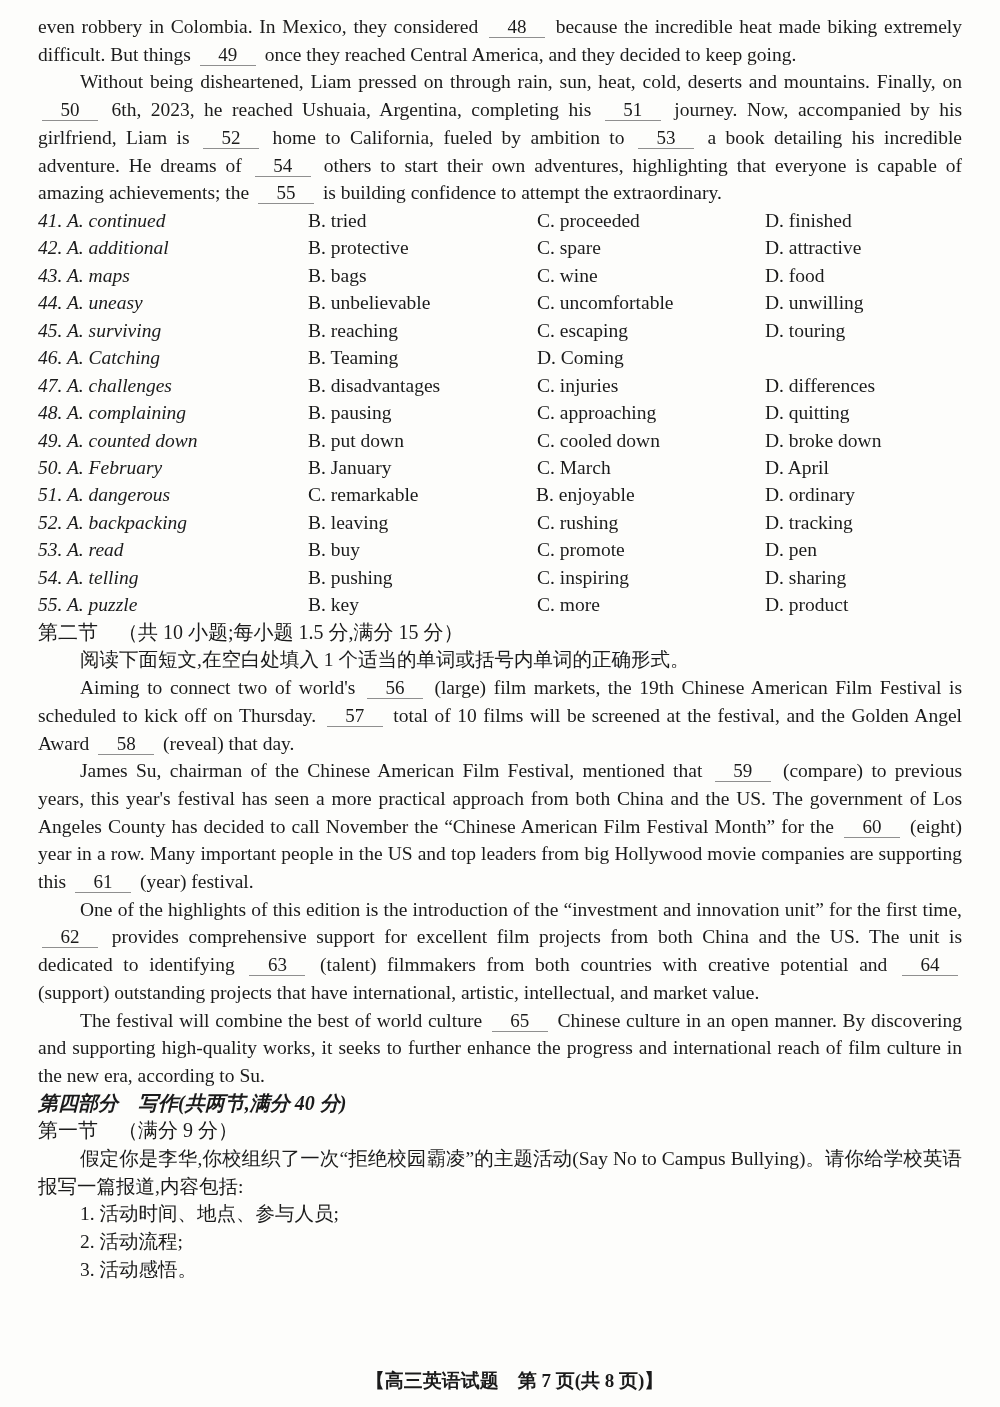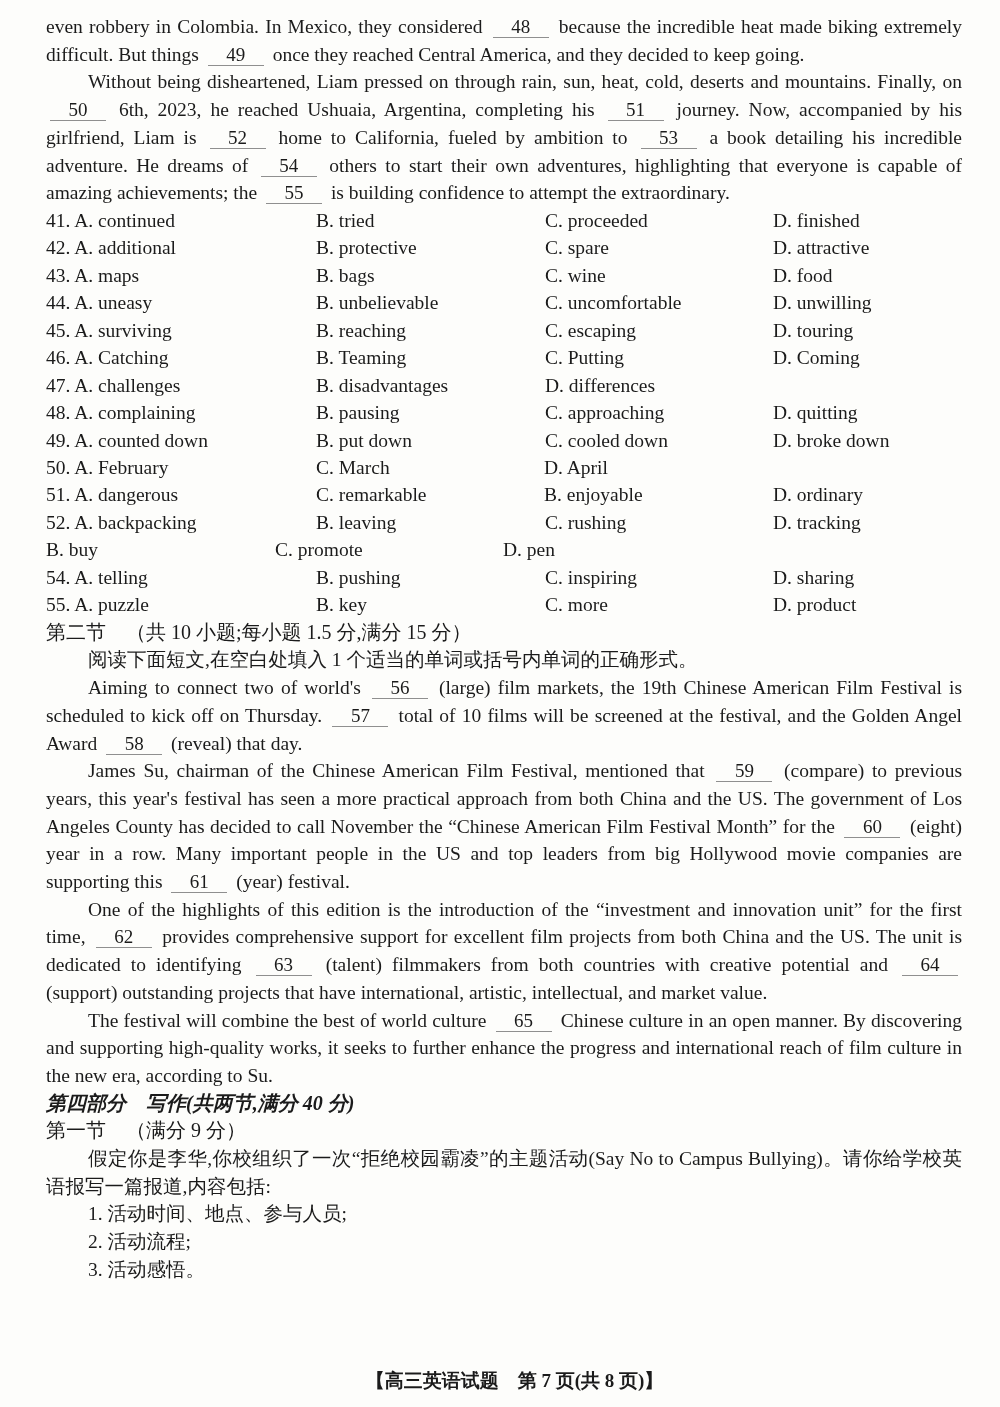--- a/index.html
+++ b/index.html
@@ -4,40 +4,40 @@
 <style>
   * { margin:0; padding:0; box-sizing:border-box; }
   html, body { width:1000px; height:1407px; }
   body {
     background:#fdfdfb;
     color:#1b1b1b;
     font-family:"Liberation Serif","DejaVu Serif",serif;
     position:relative;
     overflow:hidden;
   }
-  .page { padding:13px 38px 0 38px;margin-left:8px; }
+  .page { padding:13px 38px 0 38px; }
   .para {
     font-size:19.5px;
     line-height:27.7px;
     text-align:justify;
   }
   .indent { text-indent:42px; }
   .blank {
     display:inline-block;
     min-width:56px;
     margin:0 4px;
     padding:0 2px;
     text-align:center;
     text-indent:0;
     border-bottom:1.6px solid #8f8f8f;
     line-height:21px;
     font-size:19px;
   }
   .opt-row { display:flex; font-size:19.5px; line-height:27.45px; }
-  .opt-cell.c0 { width:270px; }
+  .opt-cell.c0 { width:270px;font-style:italic; }
   .opt-cell.c1 { width:229px; }
   .opt-cell.c2 { width:228px; }
   .opt-cell.c3 { flex:1; }
   .heading { font-size:20px; }
   .bold { font-weight:bold;font-style:italic; }
   .point { padding-left:42px; }
   .footer {
     position:absolute;
     left:0; right:0; bottom:13px;
     text-align:center;
@@ -82,58 +82,60 @@
       </div>
       <div class="opt-row">
         <div class="opt-cell c0">45. A. surviving</div>
         <div class="opt-cell c1">B. reaching</div>
         <div class="opt-cell c2">C. escaping</div>
         <div class="opt-cell c3">D. touring</div>
       </div>
       <div class="opt-row">
         <div class="opt-cell c0">46. A. Catching</div>
         <div class="opt-cell c1">B. Teaming</div>
-        <div class="opt-cell c2">C. Putting</div>
         <div class="opt-cell c3">D. Coming</div>
       </div>
       <div class="opt-row">
         <div class="opt-cell c0">47. A. challenges</div>
         <div class="opt-cell c1">B. disadvantages</div>
+        <div class="opt-cell c2">C. injuries</div>
         <div class="opt-cell c3">D. differences</div>
       </div>
       <div class="opt-row">
         <div class="opt-cell c0">48. A. complaining</div>
         <div class="opt-cell c1">B. pausing</div>
         <div class="opt-cell c2">C. approaching</div>
         <div class="opt-cell c3">D. quitting</div>
       </div>
       <div class="opt-row">
         <div class="opt-cell c0">49. A. counted down</div>
         <div class="opt-cell c1">B. put down</div>
         <div class="opt-cell c2">C. cooled down</div>
         <div class="opt-cell c3">D. broke down</div>
       </div>
       <div class="opt-row">
         <div class="opt-cell c0">50. A. February</div>
+        <div class="opt-cell c1">B. January</div>
         <div class="opt-cell c2">C. March</div>
         <div class="opt-cell c3">D. April</div>
       </div>
       <div class="opt-row">
         <div class="opt-cell c0">51. A. dangerous</div>
         <div class="opt-cell c2">C. remarkable</div>
         <div class="opt-cell c1">B. enjoyable</div>
         <div class="opt-cell c3">D. ordinary</div>
       </div>
       <div class="opt-row">
         <div class="opt-cell c0">52. A. backpacking</div>
         <div class="opt-cell c1">B. leaving</div>
         <div class="opt-cell c2">C. rushing</div>
         <div class="opt-cell c3">D. tracking</div>
       </div>
       <div class="opt-row">
+        <div class="opt-cell c0">53. A. read</div>
         <div class="opt-cell c1">B. buy</div>
         <div class="opt-cell c2">C. promote</div>
         <div class="opt-cell c3">D. pen</div>
       </div>
       <div class="opt-row">
         <div class="opt-cell c0">54. A. telling</div>
         <div class="opt-cell c1">B. pushing</div>
         <div class="opt-cell c2">C. inspiring</div>
         <div class="opt-cell c3">D. sharing</div>
       </div>

